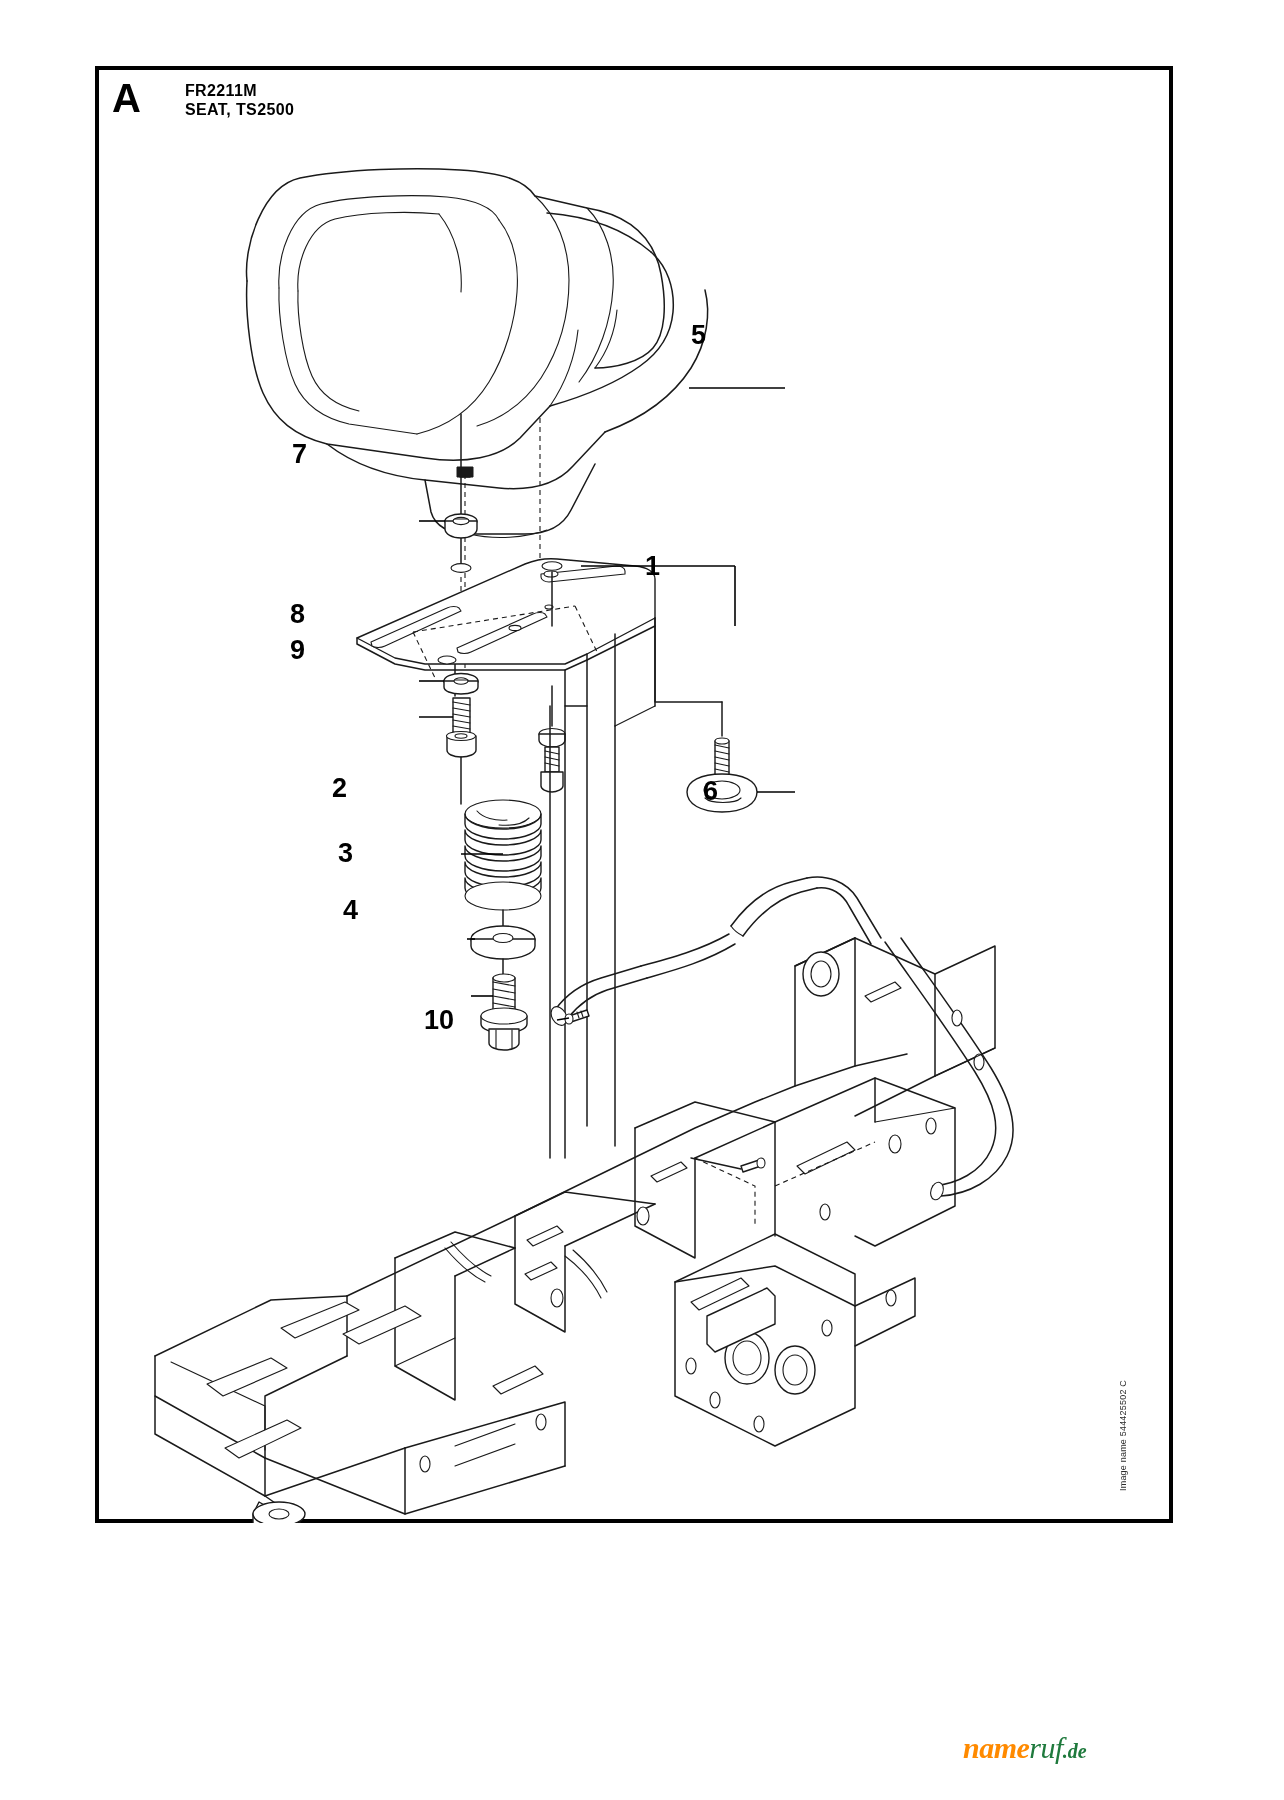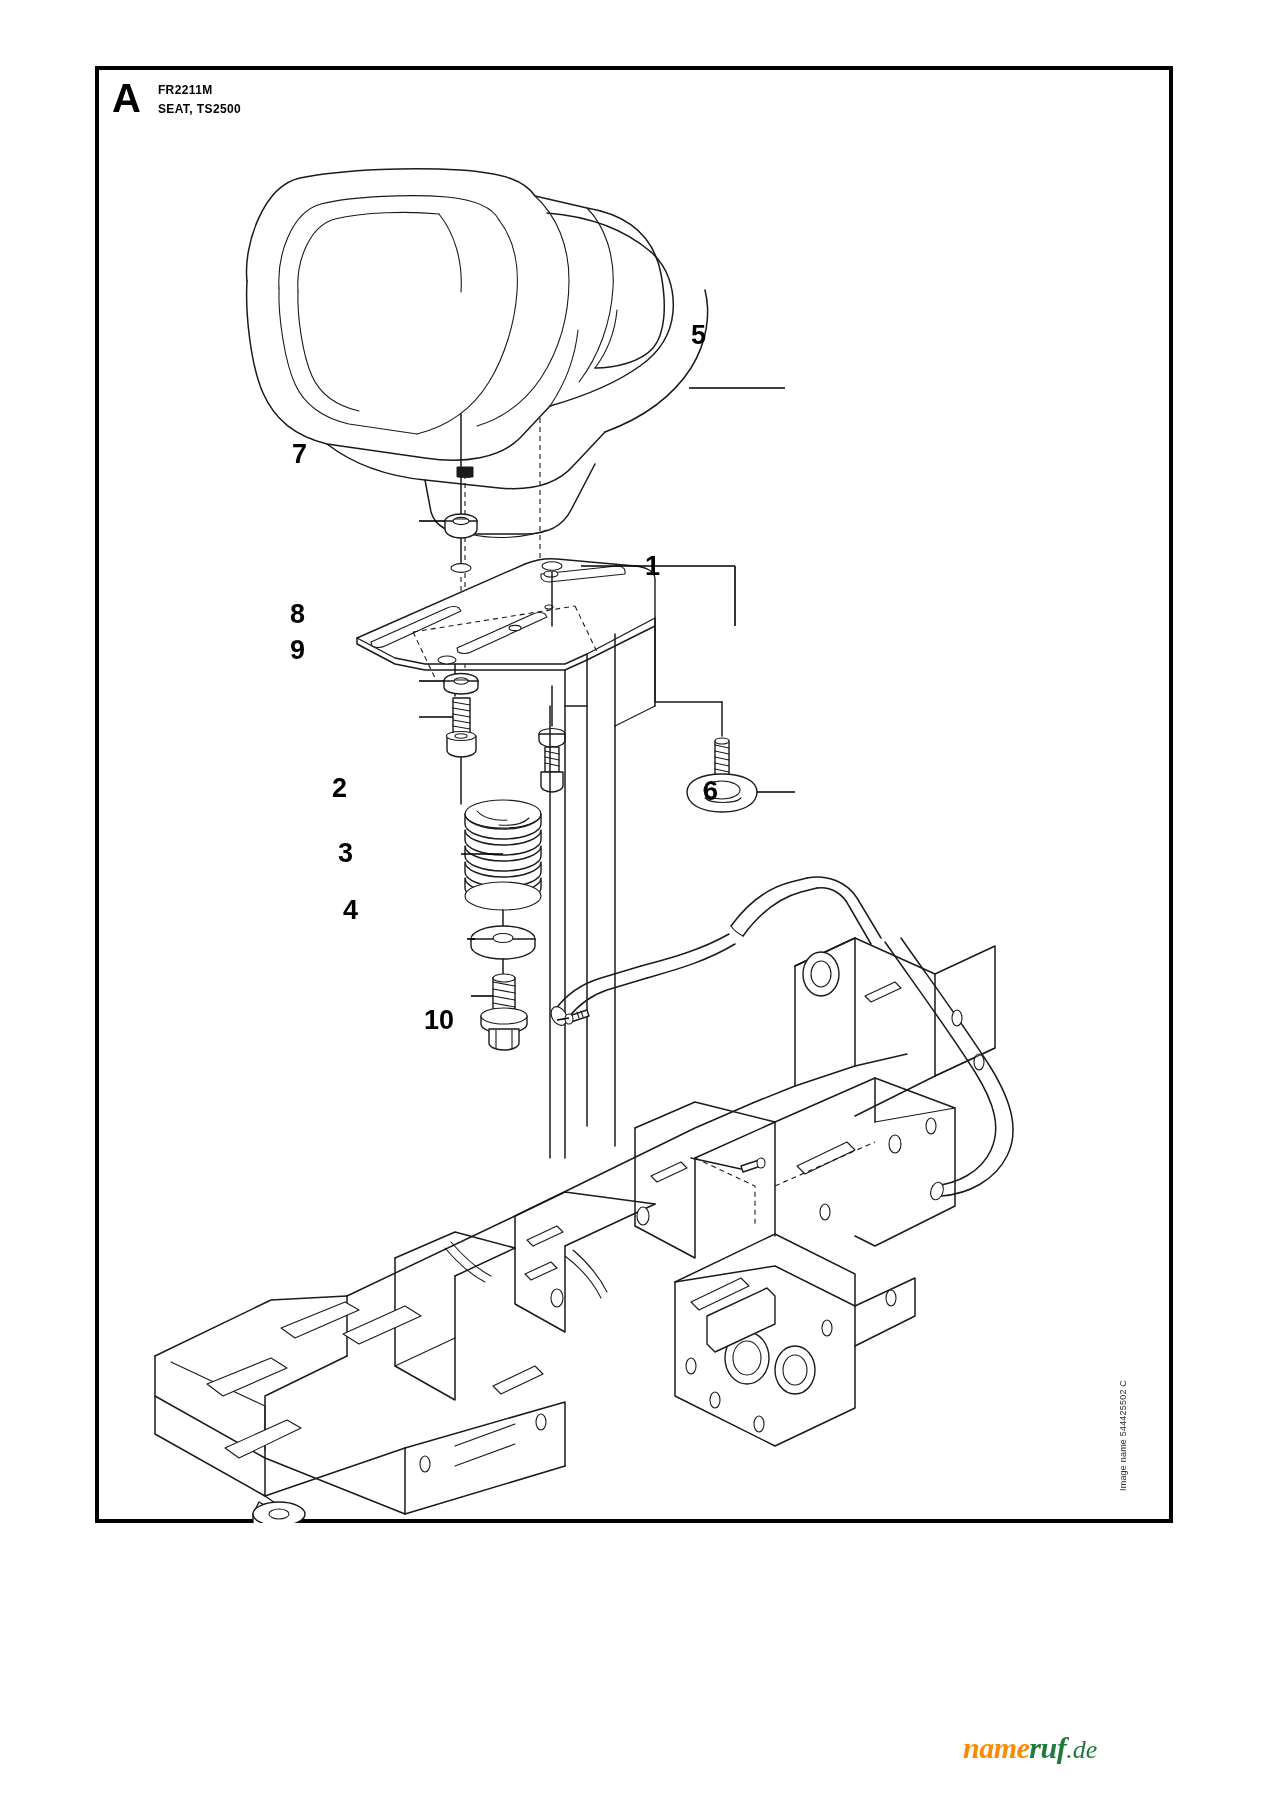--- a/index.html
+++ b/index.html
@@ -48,26 +48,27 @@
     font-size: 40px;
     font-weight: bold;
     line-height: 40px;
     letter-spacing: -1px;
     color: #000;
   }
   #header-titles {
     padding-top: 3px;
   }
   .header-line {
-    font-size: 12px;
+    font-size: 16px;
     font-weight: bold;
     line-height: 19px;
     letter-spacing: 0.4px;
     color: #000;
     white-space: nowrap;
+    margin-left: 27px;
   }
 
   
   #drawing {
     position: absolute;
     left: 95px;
     top: 66px;
     width: 1078px;
     height: 1457px;
   }
@@ -99,22 +100,22 @@
   #logo {
     position: absolute;
     left: 963px;
     top: 1733px;
     font-size: 30px;
     line-height: 30px;
     white-space: nowrap;
     font-family: "Liberation Serif", serif;
   }
   #logo .lg-moto { color: #ff8a00; font-style: italic; font-weight: bold; letter-spacing: -0.5px;}
-  #logo .lg-ruf  { color: #1f7a3d; font-style: italic; font-weight: bold; letter-spacing: -0.5px;}
-  #logo .lg-de   { color: #1f7a3d; font-style: italic; font-weight: normal; font-size: 26px;}
+  #logo .lg-ruf  { color: #1f7a3d; font-style: italic; font-weight: normal; letter-spacing: -0.5px;}
+  #logo .lg-de   { color: #1f7a3d; font-style: italic; font-weight: bold; font-size: 20px;}
 </style>
 </head>
 <body>
 
 <div id="page">
 
   <div id="diagram-frame"></div>
 
   <div id="header">
     <div id="section-letter">A</div>

